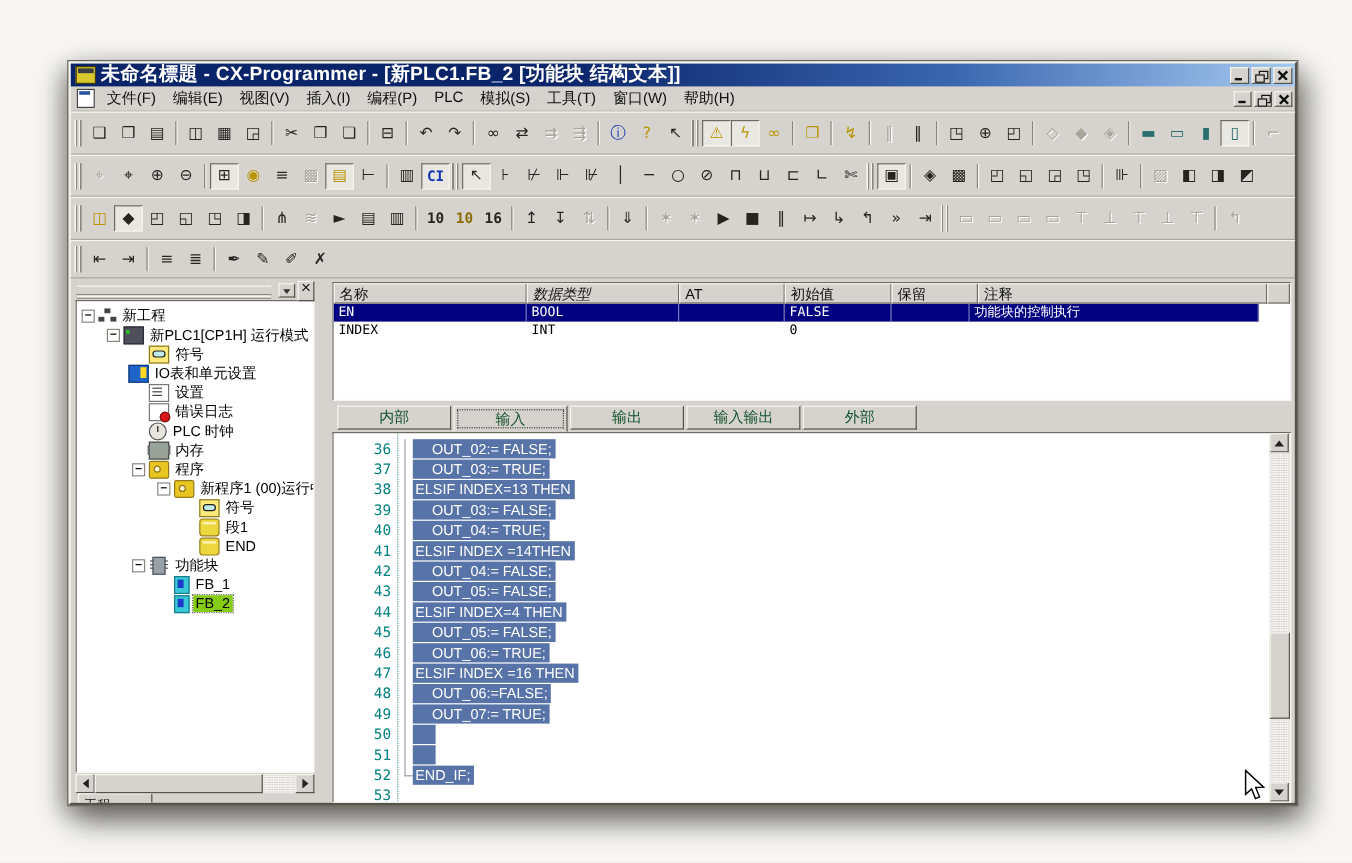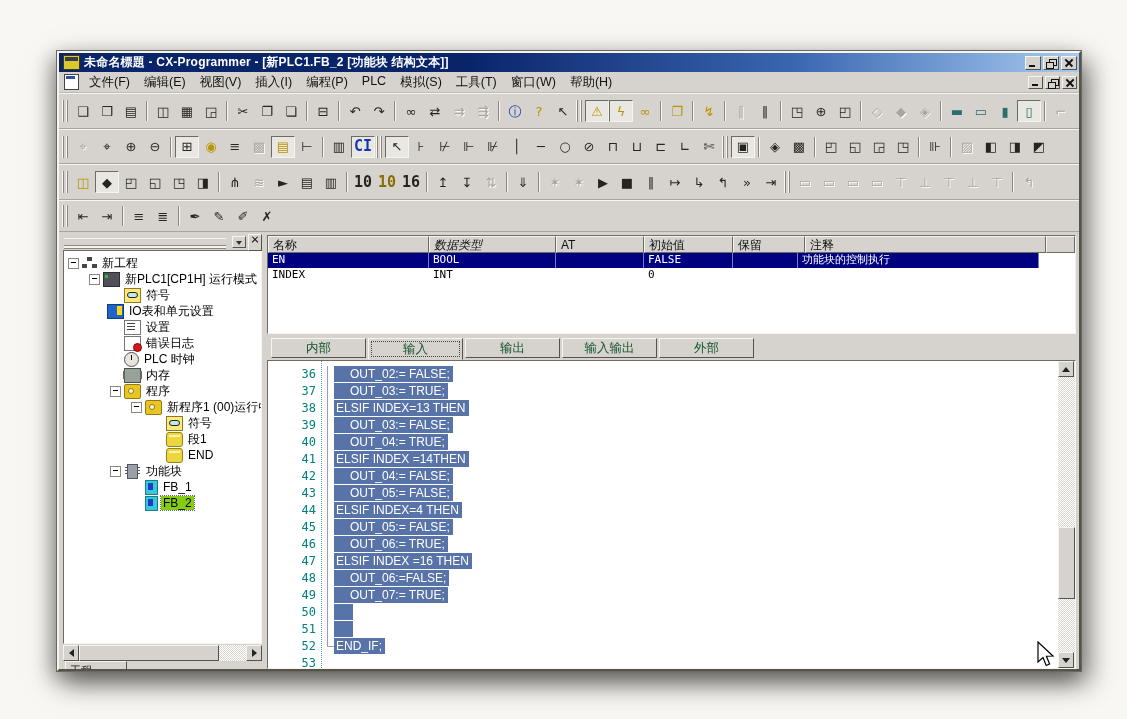--- a/index.html
+++ b/index.html
@@ -7,21 +7,21 @@
        font-family:"Liberation Sans",sans-serif;-webkit-font-smoothing:none;}
   #window{position:absolute;left:57px;top:51px;width:1024px;height:620px;background:#d6d3ce;
           border:2px solid;border-color:#f5f4ef #55534a #55534a #f5f4ef;outline:1px solid #6b695f;
           box-shadow:0 10px 26px rgba(40,38,32,.5),10px 12px 22px rgba(40,38,32,.35),-6px 6px 16px rgba(40,38,32,.22);
           display:flex;flex-direction:column;box-sizing:border-box;}
   
   .titlebar{height:19px;flex:none;display:flex;align-items:center;padding:0 2px;
             background:linear-gradient(90deg,var(--tb1) 0%,var(--tb1) 40%,#3a66b0 72%,var(--tb2) 100%);}
   .app-ico{width:15px;height:13px;flex:none;margin:0 4px 0 2px;background:#d9c92e;border:1px solid #403a10;position:relative;}
   .app-ico::after{content:"";position:absolute;left:1px;top:1px;right:1px;height:4px;background:#3c3c46;}
-  .title-text{color:#fff;font-weight:bold;font-size:12px;white-space:nowrap;overflow:hidden;flex:1;letter-spacing:.2px;}
+  .title-text{color:#fff;font-weight:bold;font-size:16px;white-space:nowrap;overflow:hidden;flex:1;letter-spacing:.2px;}
   .winbtns{display:flex;gap:2px;flex:none;}
   .wbtn{width:16px;height:14px;background:#d6d3ce;border:1px solid;border-color:#f5f4ef #55534a #55534a #f5f4ef;
         position:relative;padding:0;}
   .wbtn.min::after{content:"";position:absolute;left:3px;bottom:2px;width:6px;height:2px;background:#111;}
   .wbtn.restore::before{content:"";position:absolute;left:5px;top:2px;width:6px;height:5px;border:1px solid #111;}
   .wbtn.restore::after{content:"";position:absolute;left:2px;top:5px;width:6px;height:5px;border:1px solid #111;background:#d6d3ce;}
   .wbtn.close::before,.wbtn.close::after{content:"";position:absolute;left:2px;top:5.5px;width:10px;height:1.6px;background:#111;}
   .wbtn.close::before{transform:rotate(45deg);} .wbtn.close::after{transform:rotate(-45deg);}
   .menubar{height:20px;flex:none;display:flex;align-items:center;padding:0 2px;border-bottom:1px solid #bdbab2;}
   .mdi-ico{width:13px;height:14px;flex:none;margin:0 3px;background:#fff;border:1px solid #444;position:relative;}
@@ -31,21 +31,21 @@
   
   .toolbar{flex:none;display:flex;align-items:center;padding:2px 1px 2px 2px;
            border-top:1px solid #f5f4ef;border-bottom:1px solid #a8a59c;overflow:hidden;}
   .toolbar.r1{height:30px;} .toolbar.r2{height:29px;} .toolbar.r3{height:30px;} .toolbar.r4{height:26px;}
   .tb-btn{width:24px;height:22px;flex:none;background:transparent;border:1px solid transparent;
           display:flex;align-items:center;justify-content:center;padding:0;color:#26241f;}
   .tb-glyph{font-size:13px;line-height:1;font-family:"DejaVu Sans",sans-serif;}
   .tb-btn.d{color:#a8a59a;text-shadow:1px 1px 0 #fff;}
   .tb-btn.a{border:1px solid;border-color:#6e6b63 #f5f4ef #f5f4ef #6e6b63;background:#e9e7e1;}
   .tb-btn.warn{color:#b99400;} .tb-btn.blue{color:#1436b4;} .tb-btn.mon{color:#2a6e6e;}
-  .tb-btn.txt .tb-glyph{font-size:15px;font-weight:bold;font-family:"DejaVu Sans Mono",monospace;}
+  .tb-btn.txt .tb-glyph{font-size:12px;font-weight:bold;font-family:"DejaVu Sans Mono",monospace;}
   .tb-btn.plus{color:#8a6d00;}
   .tb-sep{width:8px;height:22px;flex:none;position:relative;}
   .tb-sep::before{content:"";position:absolute;left:3px;top:1px;bottom:1px;width:0;
                   border-left:1px solid #8a887e;border-right:1px solid #f7f6f1;}
   .tb-grip{width:6px;height:22px;flex:none;margin:0 3px 0 1px;
            background:linear-gradient(90deg,#f7f6f1 0 1px,#8a887e 1px 2px,transparent 2px 4px,#f7f6f1 4px 5px,#8a887e 5px 6px);}
   
   .main{flex:1;display:flex;padding:3px 3px 0 4px;overflow:hidden;}
   .left-col{width:199px;flex:none;display:flex;flex-direction:column;}
   .ws-toolbar{height:14px;flex:none;display:flex;align-items:center;margin-bottom:1px;}
@@ -99,21 +99,21 @@
   .arr-r{border:4px solid transparent;border-left:5px solid #222;margin-right:-4px;}
   .arr-u{border:4px solid transparent;border-bottom:5px solid #222;margin-top:-4px;}
   .arr-d{border:4px solid transparent;border-top:5px solid #222;margin-bottom:-4px;}
   .sb-track{flex:1;position:relative;background:repeating-conic-gradient(#fff 0 25%,#d9d6cf 0 50%) 0 0/2px 2px;}
   .sb-thumb{position:absolute;background:#d6d3ce;border:1px solid;border-color:#f5f4ef #55534a #55534a #f5f4ef;}
   .ws-hscroll .sb-thumb{left:0;top:0;bottom:0;width:138px;}
   .ws-tabstub{height:8px;flex:none;overflow:hidden;}
   .stub-tab{width:62px;height:20px;margin-left:2px;background:#d6d3ce;border:1px solid;border-color:#f5f4ef #55534a #55534a #f5f4ef;
             font-size:11px;padding:1px 4px;box-sizing:border-box;color:#111;}
   
-  .right-col{flex:1;margin-left:5px;display:flex;flex-direction:column;min-width:0;}
+  .right-col{flex:1;margin-left:15px;display:flex;flex-direction:column;min-width:0;}
   .table-box{height:97px;flex:none;background:#fff;border:1px solid;border-color:#6e6b63 #f5f4ef #f5f4ef #6e6b63;
              overflow:hidden;}
   .thead{display:flex;}
   .th{height:17px;line-height:15px;flex:none;box-sizing:border-box;background:#d6d3ce;font-size:12px;padding:1px 0 0 4px;
       border:1px solid;border-color:#f5f4ef #6e6b63 #6e6b63 #f5f4ef;white-space:nowrap;overflow:hidden;color:#111;}
   .th.fill{flex:1;}
   .trow{display:flex;height:15px;line-height:14px;font-family:"DejaVu Sans Mono",monospace;font-size:11px;color:#000;width:771px;}
   .trow.sel{background:var(--navy);color:#fff;}
   .td{flex:none;box-sizing:border-box;padding-left:4px;white-space:nowrap;overflow:hidden;}
   .trow.sel .td{border-right:1px solid #7a7ab8;}

